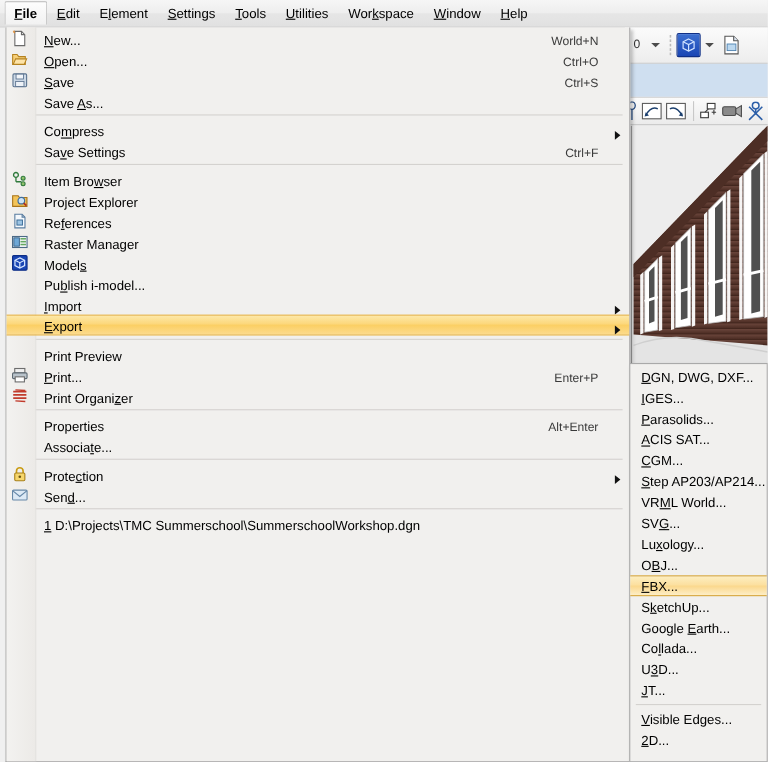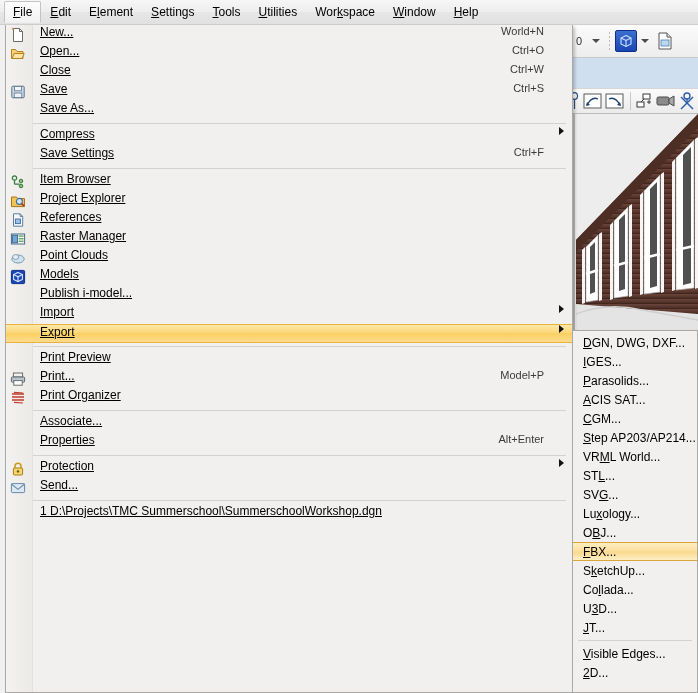--- a/index.html
+++ b/index.html
@@ -16,21 +16,21 @@
     position:absolute;left:0;top:0;width:698px;height:25px;
     background:linear-gradient(to bottom,#f6f6f6 0%,#eeeeee 48%,#e6e6e6 52%,#e1e1e1 100%);
     border-bottom:1px solid #cfcfcf;
     display:flex;align-items:center;padding-left:4px;box-sizing:border-box;
   }
   .mb-item{
     padding:0 9px;font-size:12px;line-height:14px;color:#000;white-space:nowrap;cursor:default;
   }
   .mb-item.open{
     background:linear-gradient(to bottom,#fdfdfd,#f2f2f2);
-    border:1px solid #c3c3c3;border-bottom:1px solid #f0f0f0;padding:3px 8px;border-radius:2px 2px 0 0;
+    border:1px solid #c3c3c3;border-bottom:1px solid #f0f0f0;padding:3px 8px;border-radius:2px 2px 0 0;font-weight:bold;
   }
   .u{text-decoration:underline;}
 
   
   #tbar1{
     position:absolute;left:568px;top:25px;width:130px;height:33px;
     background:linear-gradient(to bottom,#fbfbfb,#ededed);
     border-bottom:1px solid #c9c9c9;
     display:flex;align-items:center;box-sizing:border-box;
   }
@@ -61,22 +61,22 @@
 
   
   #filemenu{
     position:absolute;left:5px;top:25px;width:568px;height:668px;
     background:#f1f0ee;border:1px solid #a9a9a9;border-top:none;
     box-sizing:border-box;box-shadow:2px 2px 3px rgba(0,0,0,.22);
   }
   #gutter{position:absolute;left:0;top:0;width:26px;height:100%;
     background:linear-gradient(to right,#f3f2f0,#eceae7);border-right:1px solid #e3e1de;}
   .mrow{
-    position:relative;height:19px;display:flex;align-items:flex-start;
-    padding-left:26px;box-sizing:border-box;cursor:default;text-decoration:underline;
+    position:relative;height:19px;display:flex;align-items:flex-end;
+    padding-left:26px;box-sizing:border-box;cursor:default;
   }
   .mrow .ico{position:absolute;left:4px;top:2px;width:16px;height:16px;}
   .mrow .lbl{font-size:12px;line-height:14px;padding-left:8px;color:#000;white-space:nowrap;}
   .mrow .acc{position:absolute;right:28px;font-size:11px;color:#3a3a3a;}
   .mrow .arr{position:absolute;right:8px;width:0;height:0;
     border-top:4px solid transparent;border-bottom:4px solid transparent;border-left:5px solid #111;}
   .msep{height:1px;margin:3px 6px 3px 26px;background:#d4d2cf;}
   .mrow.sel{
     background:linear-gradient(to bottom,#fde8a8 0%,#fcd77a 45%,#fbcf63 50%,#fcdb8d 100%);
     border-top:1px solid #e8b341;border-bottom:1px solid #e8b341;
@@ -254,24 +254,20 @@
         </div>
         <div class="mrow">
           <span class="ico"><svg width="16" height="16" viewBox="0 0 16 16">
               <path d="M1.5 12.5v-9h4l1.5 2h6v7z" fill="#f6cf78" stroke="#b5821f" stroke-width="1"></path>
               <path d="M2 12.5 l2.2-5h10l-2.2 5z" fill="#fde3a7" stroke="#b5821f" stroke-width="1"></path>
             </svg></span>
           <span class="lbl"><span class="u">O</span>pen...</span>
           <span class="acc">Ctrl+O</span>
         </div>
         <div class="mrow">
-          <span class="lbl"><span class="u">C</span>lose</span>
-          <span class="acc">Ctrl+W</span>
-        </div>
-        <div class="mrow">
           <span class="ico"><svg width="16" height="16" viewBox="0 0 16 16">
               <rect x="1.8" y="2.2" width="12.4" height="11.6" rx="1" fill="#cdd9e6" stroke="#5c7490" stroke-width="1"></rect>
               <rect x="4.6" y="2.4" width="6.8" height="4.4" fill="#f2f5f9" stroke="#5c7490" stroke-width="0.8"></rect>
               <rect x="4.2" y="9" width="7.6" height="4.6" fill="#eef2f7" stroke="#5c7490" stroke-width="0.8"></rect>
             </svg></span>
           <span class="lbl"><span class="u">S</span>ave</span>
           <span class="acc">Ctrl+S</span>
         </div>
         <div class="mrow">
           <span class="lbl">Save <span class="u">A</span>s...</span>
@@ -316,27 +312,20 @@
               <rect x="1.4" y="3" width="13.2" height="10" fill="#f5f7f9" stroke="#4b6a86" stroke-width="1"></rect>
               <rect x="2.6" y="4.2" width="5" height="7.6" fill="#6fa8d6" stroke="#2f5c83" stroke-width="0.8"></rect>
               <rect x="8.6" y="4.4" width="5" height="1.4" fill="#64a860"></rect>
               <rect x="8.6" y="7" width="5" height="1.4" fill="#64a860"></rect>
               <rect x="8.6" y="9.6" width="5" height="1.4" fill="#64a860"></rect>
             </svg></span>
           <span class="lbl">Raster Mana<span class="u">g</span>er</span>
         </div>
         <div class="mrow">
           <span class="ico"><svg width="16" height="16" viewBox="0 0 16 16">
-              <ellipse cx="8" cy="9" rx="6.2" ry="4" fill="#cfe2ef" stroke="#7a98ad" stroke-width="1"></ellipse>
-              <ellipse cx="5.6" cy="7" rx="3" ry="2.4" fill="#e4eff7" stroke="#7a98ad" stroke-width="0.9"></ellipse>
-            </svg></span>
-          <span class="lbl">Point Clouds</span>
-        </div>
-        <div class="mrow">
-          <span class="ico"><svg width="16" height="16" viewBox="0 0 16 16">
               <rect x="1.4" y="1.4" width="13.2" height="13.2" rx="1" fill="#1a46b4" stroke="#0f2f86" stroke-width="1"></rect>
               <polygon points="8,3.4 12.4,5.6 12.4,10.4 8,12.6 3.6,10.4 3.6,5.6" fill="none" stroke="#d7e6ff" stroke-width="1.1"></polygon>
               <polyline points="3.6,5.6 8,7.8 12.4,5.6" fill="none" stroke="#d7e6ff" stroke-width="1.1"></polyline>
               <line x1="8" y1="7.8" x2="8" y2="12.6" stroke="#d7e6ff" stroke-width="1.1"></line>
             </svg></span>
           <span class="lbl">Model<span class="u">s</span></span>
         </div>
         <div class="mrow">
           <span class="lbl">Pu<span class="u">b</span>lish i-model...</span>
         </div>
@@ -352,36 +341,36 @@
         <div class="mrow">
           <span class="lbl">Print Preview</span>
         </div>
         <div class="mrow">
           <span class="ico"><svg width="16" height="16" viewBox="0 0 16 16">
               <rect x="3.4" y="2" width="9.2" height="4" fill="#f0f0f0" stroke="#6d6d6d" stroke-width="1"></rect>
               <rect x="1.4" y="6" width="13.2" height="5.2" rx="1" fill="#b9c3cb" stroke="#5e6a73" stroke-width="1"></rect>
               <rect x="3.8" y="9.6" width="8.4" height="4.6" fill="#fff" stroke="#6d6d6d" stroke-width="1"></rect>
             </svg></span>
           <span class="lbl"><span class="u">P</span>rint...</span>
-          <span class="acc">Model+P</span>
+          <span class="acc">Enter+P</span>
         </div>
         <div class="mrow">
           <span class="ico"><svg width="16" height="16" viewBox="0 0 16 16">
               <path d="M2 4h12 M2 7h12 M2 10h12" stroke="#c23b2c" stroke-width="1.6"></path>
               <path d="M4 2.4 l9 0.6 M4 12.4 l9 0.6" stroke="#c23b2c" stroke-width="1.2"></path>
             </svg></span>
           <span class="lbl">Print Organi<span class="u">z</span>er</span>
         </div>
         <div class="msep"></div>
         <div class="mrow">
-          <span class="lbl">Associa<span class="u">t</span>e...</span>
-        </div>
-        <div class="mrow">
           <span class="lbl">Properties</span>
           <span class="acc">Alt+Enter</span>
+        </div>
+        <div class="mrow">
+          <span class="lbl">Associa<span class="u">t</span>e...</span>
         </div>
         <div class="msep"></div>
         <div class="mrow">
           <span class="ico"><svg width="16" height="16" viewBox="0 0 16 16">
               <path d="M5 7V5.2a3 3 0 016 0V7" fill="none" stroke="#c99b12" stroke-width="1.5"></path>
               <rect x="3.4" y="7" width="9.2" height="7" rx="1" fill="#f6d66b" stroke="#a8801a" stroke-width="1"></rect>
               <circle cx="8" cy="10.4" r="1.2" fill="#6b5310"></circle>
             </svg></span>
           <span class="lbl">Prote<span class="u">c</span>tion</span>
           <span class="arr"></span>
@@ -417,38 +406,38 @@
         <div class="srow">
           <span class="lbl"><span class="u">C</span>GM...</span>
         </div>
         <div class="srow">
           <span class="lbl"><span class="u">S</span>tep AP203/AP214...</span>
         </div>
         <div class="srow">
           <span class="lbl">VR<span class="u">M</span>L World...</span>
         </div>
         <div class="srow">
-          <span class="lbl">ST<span class="u">L</span>...</span>
-        </div>
-        <div class="srow">
           <span class="lbl">SV<span class="u">G</span>...</span>
         </div>
         <div class="srow">
           <span class="lbl">Lu<span class="u">x</span>ology...</span>
         </div>
         <div class="srow">
           <span class="lbl">O<span class="u">B</span>J...</span>
         </div>
         <div class="srow sel">
           <span class="lbl"><span class="u">F</span>BX...</span>
         </div>
         <div class="srow">
           <span class="lbl">S<span class="u">k</span>etchUp...</span>
         </div>
         <div class="srow">
+          <span class="lbl">Google <span class="u">E</span>arth...</span>
+        </div>
+        <div class="srow">
           <span class="lbl">Co<span class="u">l</span>lada...</span>
         </div>
         <div class="srow">
           <span class="lbl">U<span class="u">3</span>D...</span>
         </div>
         <div class="srow">
           <span class="lbl"><span class="u">J</span>T...</span>
         </div>
         <div class="ssep"></div>
         <div class="srow">

